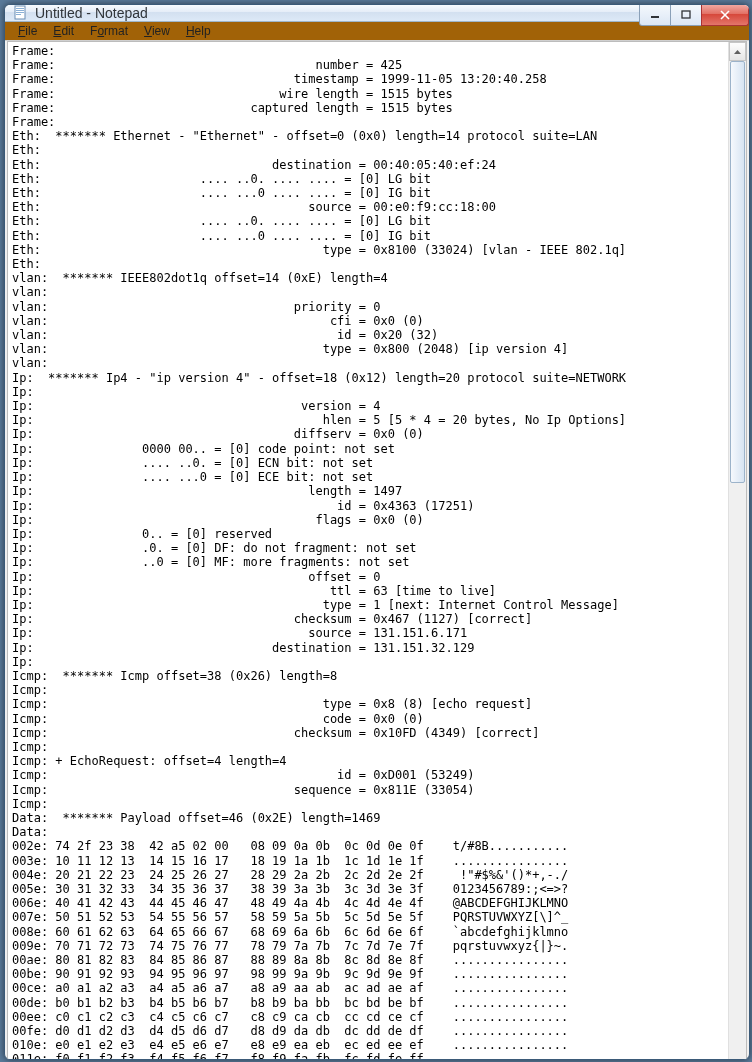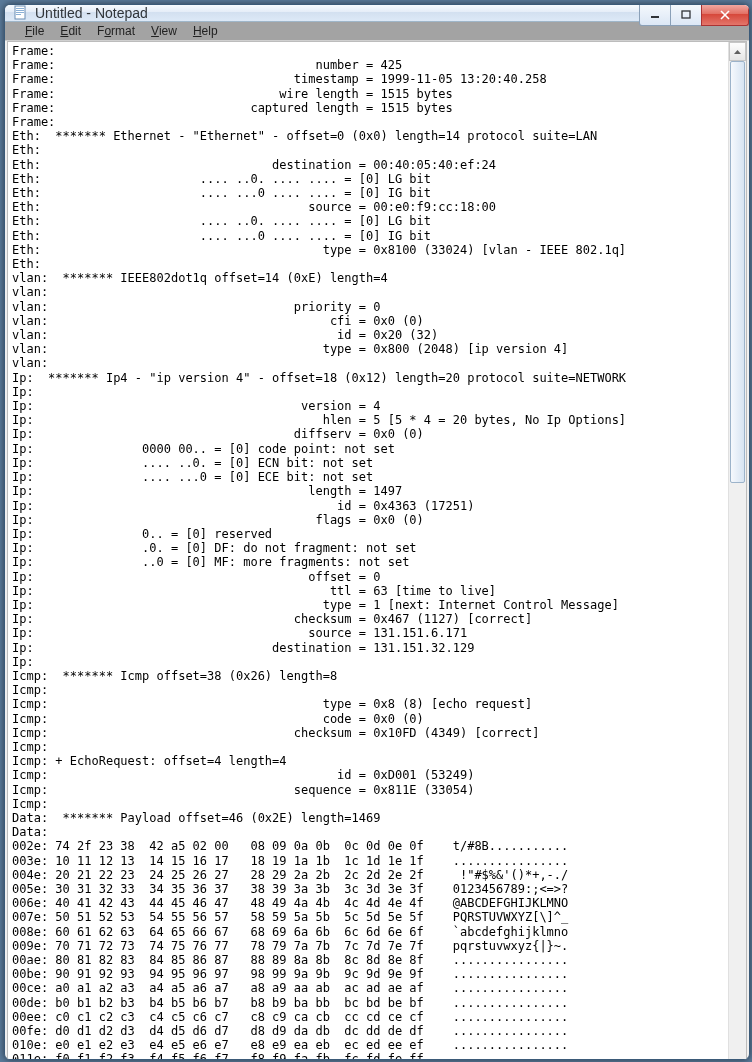--- a/index.html
+++ b/index.html
@@ -65,25 +65,25 @@
   .win-btn.min { border-bottom-left-radius: 3px; }
   .win-btn.close {
     width: 46px;
     background: linear-gradient(to bottom, #f1a7a0 0%, #e26f63 45%, #d6473a 46%, #e4766b 100%);
     color: #fff;
     border-color: #a33;
     border-bottom-right-radius: 3px;
   }
   .menubar {
     height: 21px;
-    background: #a3a3a3;
+    background: #a16207;
     border-bottom: 1px solid #d0d0d0;
     display: flex;
     align-items: center;
-    padding-left: 12px;
+    padding-left: 5px;
     font-size: 12px;
     color: #222;
   }
   .menubar .menu-item {
     padding: 2px 8px;
     cursor: default;
   }
   .menubar .menu-item .ul { text-decoration: underline; }
   .client {
     flex: 1;

